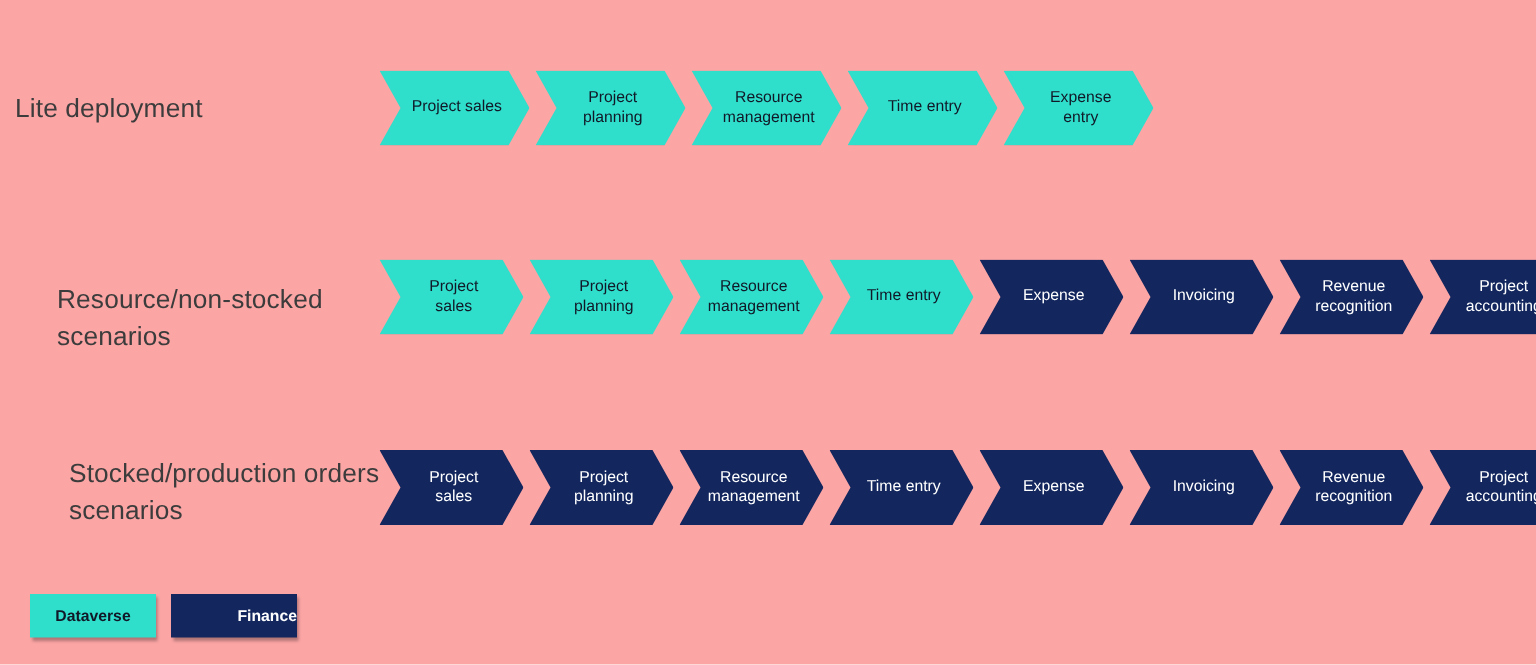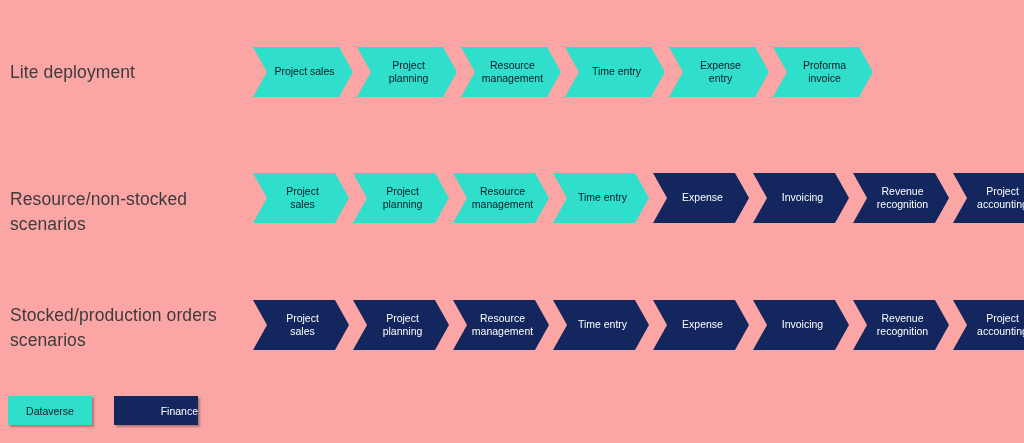--- a/index.html
+++ b/index.html
@@ -31,22 +31,22 @@
     position: absolute;
     left: 10px;
     width: 236px;
     font-size: 17.5px;
     line-height: 1.45;
     color: #3c3c3c;
     letter-spacing: 0.1px;
     white-space: pre-line;
   }
   .row-label.r1 { top: 60px; }
-  .row-label.r2 { top: 187px; }
-  .row-label.r3 { top: 303px; }
+  .row-label.r2 { top: 187px; margin-left: 28px; }
+  .row-label.r3 { top: 303px; margin-left: 36px; }
 
   
   .chevron-row {
     position: absolute;
     left: 253px;
     height: 50px;
     display: flex;
     align-items: flex-end;
   }
   .chevron-row.r1 { top: 47px; }
@@ -69,24 +69,25 @@
     -webkit-clip-path: polygon(0% 0%, calc(100% - 14px) 0%, 100% 50%, calc(100% - 14px) 100%, 0% 100%, 14px 50%);
     clip-path: polygon(0% 0%, calc(100% - 14px) 0%, 100% 50%, calc(100% - 14px) 100%, 0% 100%, 14px 50%);
     filter: drop-shadow(1.5px 2px 1.6px rgba(0,0,0,0.30));
   }
   .chev.teal  { background: #2fdecb; color: #111827; }
   .chev.navy  { background: #13275e; color: #ffffff; }
 
   
   .legend {
     position: absolute;
-    left: 8px;
+    left: 20px;
     top: 396px;
     display: flex;
-    gap: 22px;
+    gap: 10px;
+    font-weight: bold;
   }
   .legend-item {
     width: 84px;
     height: 29px;
     display: flex;
     align-items: center;
     justify-content: center;
     font-size: 10.5px;
     box-shadow: 1.5px 2px 2px rgba(0,0,0,0.30);
   }
@@ -105,22 +106,20 @@
 
   <div class="chevron-row r1">
       <div class="chev teal" style="width: 100px;"><span>Project sales</span></div>
       <div class="chev teal" style="width: 100px;"><span>Project
 planning</span></div>
       <div class="chev teal" style="width: 100px;"><span>Resource
 management</span></div>
       <div class="chev teal" style="width: 100px;"><span>Time entry</span></div>
       <div class="chev teal" style="width: 100px;"><span>Expense
 entry</span></div>
-      <div class="chev teal" style="width: 100px;"><span>Proforma
-invoice</span></div>
     </div>
   <div class="chevron-row r2">
       <div class="chev teal" style="width: 96px;"><span>Project
 sales</span></div>
       <div class="chev teal" style="width: 96px;"><span>Project
 planning</span></div>
       <div class="chev teal" style="width: 96px;"><span>Resource
 management</span></div>
       <div class="chev teal" style="width: 96px;"><span>Time entry</span></div>
       <div class="chev navy" style="width: 96px;"><span>Expense</span></div>

